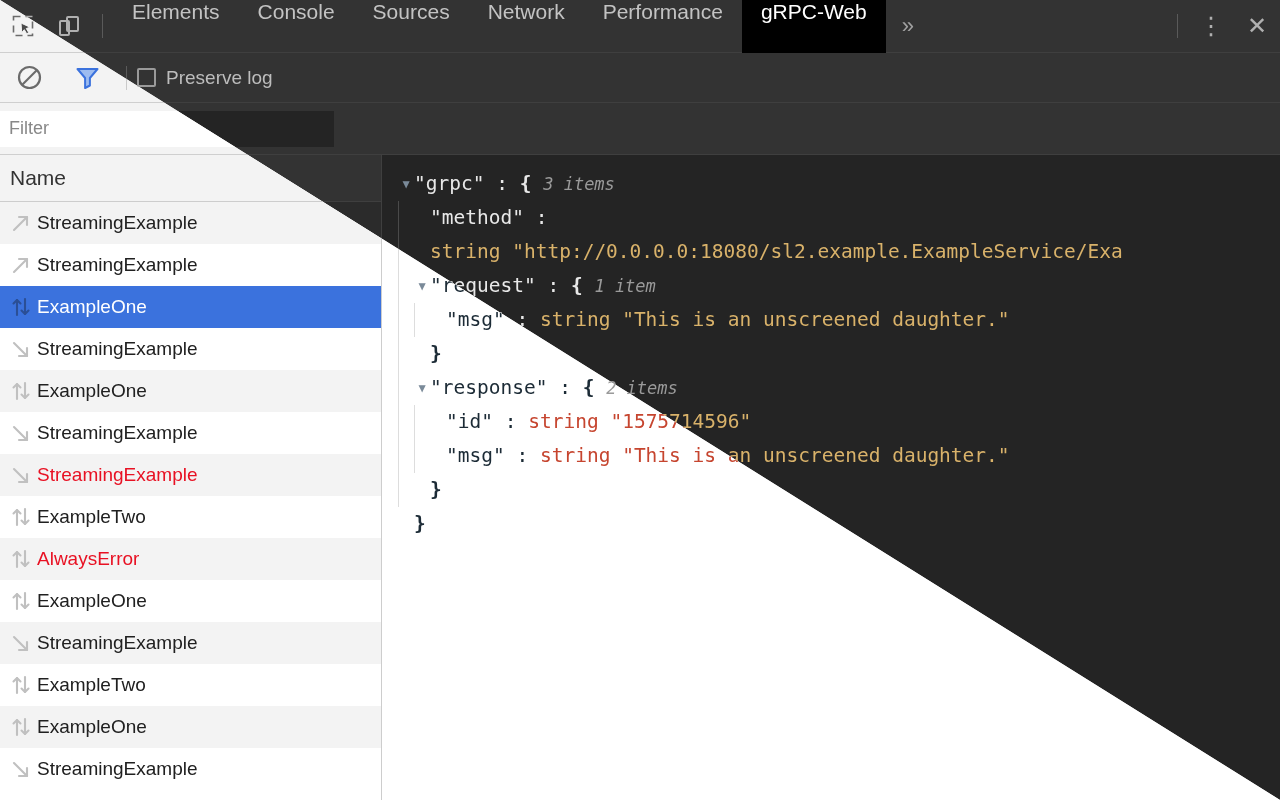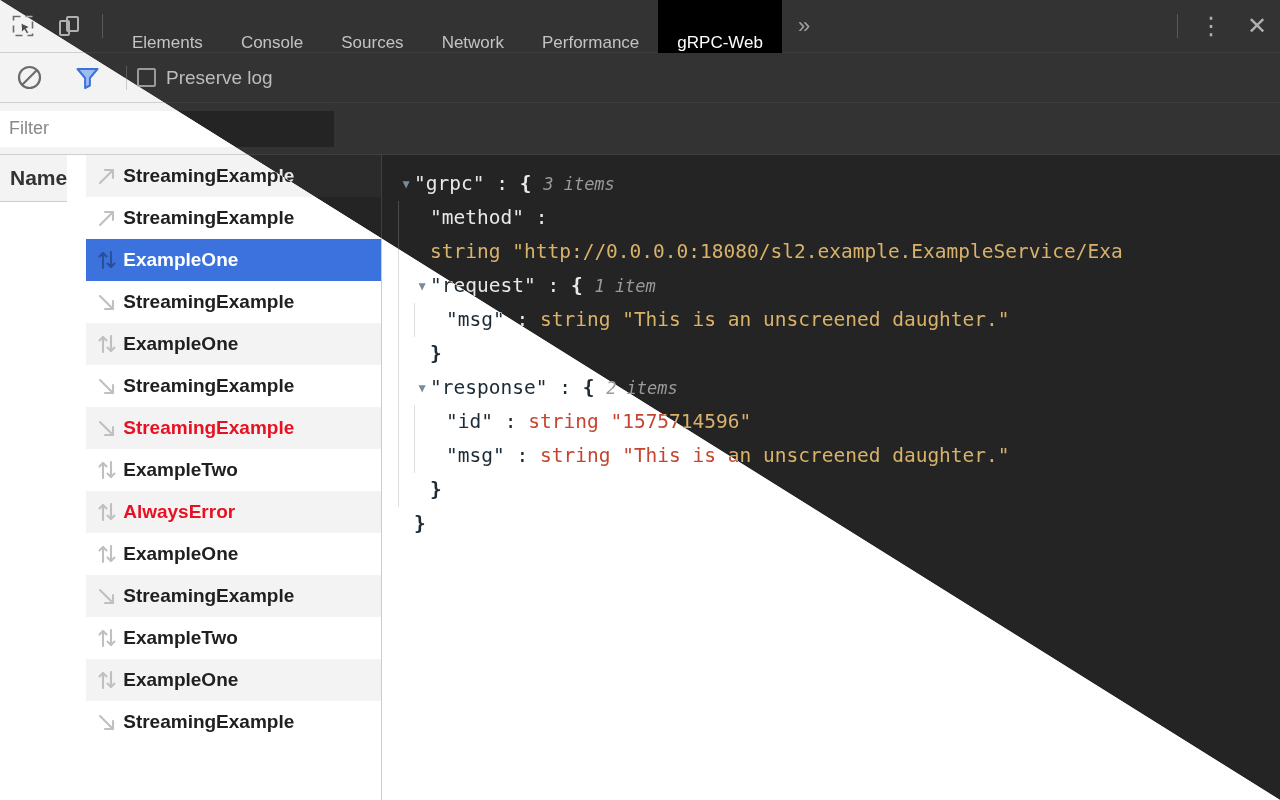--- a/index.html
+++ b/index.html
@@ -18,41 +18,41 @@
   #layer-dark{ -webkit-clip-path:polygon(0 0, 1280px 0, 1280px 800px); clip-path:polygon(0 0, 1280px 0, 1280px 800px); }
 
   
   .ui{position:absolute;inset:0;display:flex;flex-direction:column;}
 
   
   .tabstrip{height:53px;flex:0 0 53px;display:flex;align-items:center;box-sizing:border-box;}
   .tb-icon{width:46px;height:53px;display:flex;align-items:center;justify-content:center;flex:0 0 auto;}
   .vsep{width:1px;height:24px;margin:0 10px;flex:0 0 auto;}
   .tabs{display:flex;align-items:stretch;height:53px;flex:0 0 auto;}
-  .tab{display:flex;align-items:flex-end;padding:0 19px;font-size:17px;height:53px;box-sizing:border-box;white-space:nowrap;}
+  .tab{display:flex;align-items:flex-start;padding:0 19px;font-size:21px;height:53px;box-sizing:border-box;white-space:nowrap;}
   .tab.active{font-weight:normal;}
   .more{display:flex;align-items:center;padding:0 16px;font-size:22px;height:53px;}
   .spacer{flex:1 1 auto;}
   .rt-icon{width:46px;height:53px;display:flex;align-items:center;justify-content:center;font-size:24px;flex:0 0 auto;}
 
   
   .ctlbar{height:50px;flex:0 0 50px;display:flex;align-items:center;box-sizing:border-box;}
   .ctl-icon{width:58px;height:50px;display:flex;align-items:center;justify-content:center;}
   .chk-wrap{display:flex;align-items:center;gap:10px;font-size:19px;}
   .chkbox{width:19px;height:19px;border-radius:2px;box-sizing:border-box;}
 
   
   .filterbar{height:52px;flex:0 0 52px;display:flex;align-items:center;box-sizing:border-box;}
   .filterbox{width:334px;height:36px;display:flex;align-items:center;padding-left:9px;box-sizing:border-box;font-size:18px;}
 
   
   .bodysplit{flex:1 1 auto;display:flex;min-height:0;}
-  .leftpane{width:382px;flex:0 0 382px;display:flex;box-sizing:border-box;min-height:0;font-weight:bold;}
+  .leftpane{width:382px;flex:0 0 382px;display:flex;flex-direction:column;box-sizing:border-box;min-height:0;}
   .colhead{height:47px;flex:0 0 47px;display:flex;align-items:center;padding-left:10px;font-size:21px;box-sizing:border-box;}
-  .rowlist{flex:1 1 auto;overflow:hidden;margin-left:19px;}
+  .rowlist{flex:1 1 auto;overflow:hidden;}
   .row{height:42px;display:flex;align-items:center;padding-left:8px;box-sizing:border-box;font-size:19px;}
   .row .ico{width:26px;height:22px;flex:0 0 26px;display:flex;align-items:center;justify-content:center;margin-right:3px;}
   .row .nm{white-space:nowrap;overflow:hidden;}
 
   .rightpane{flex:1 1 auto;min-width:0;overflow:hidden;position:relative;}
   .json{font-family:"DejaVu Sans Mono","Liberation Mono",monospace;font-size:19.5px;line-height:34px;padding:12px 0 0 0;white-space:nowrap;}
   .jline{display:flex;align-items:flex-start;height:34px;white-space:nowrap;padding-left:16px;}
   .tri{width:16px;flex:0 0 16px;text-align:center;font-size:12px;line-height:34px;}
   .tri.blank{visibility:hidden;}
   .guide{width:1px;flex:0 0 1px;height:34px;margin-right:15px;}

